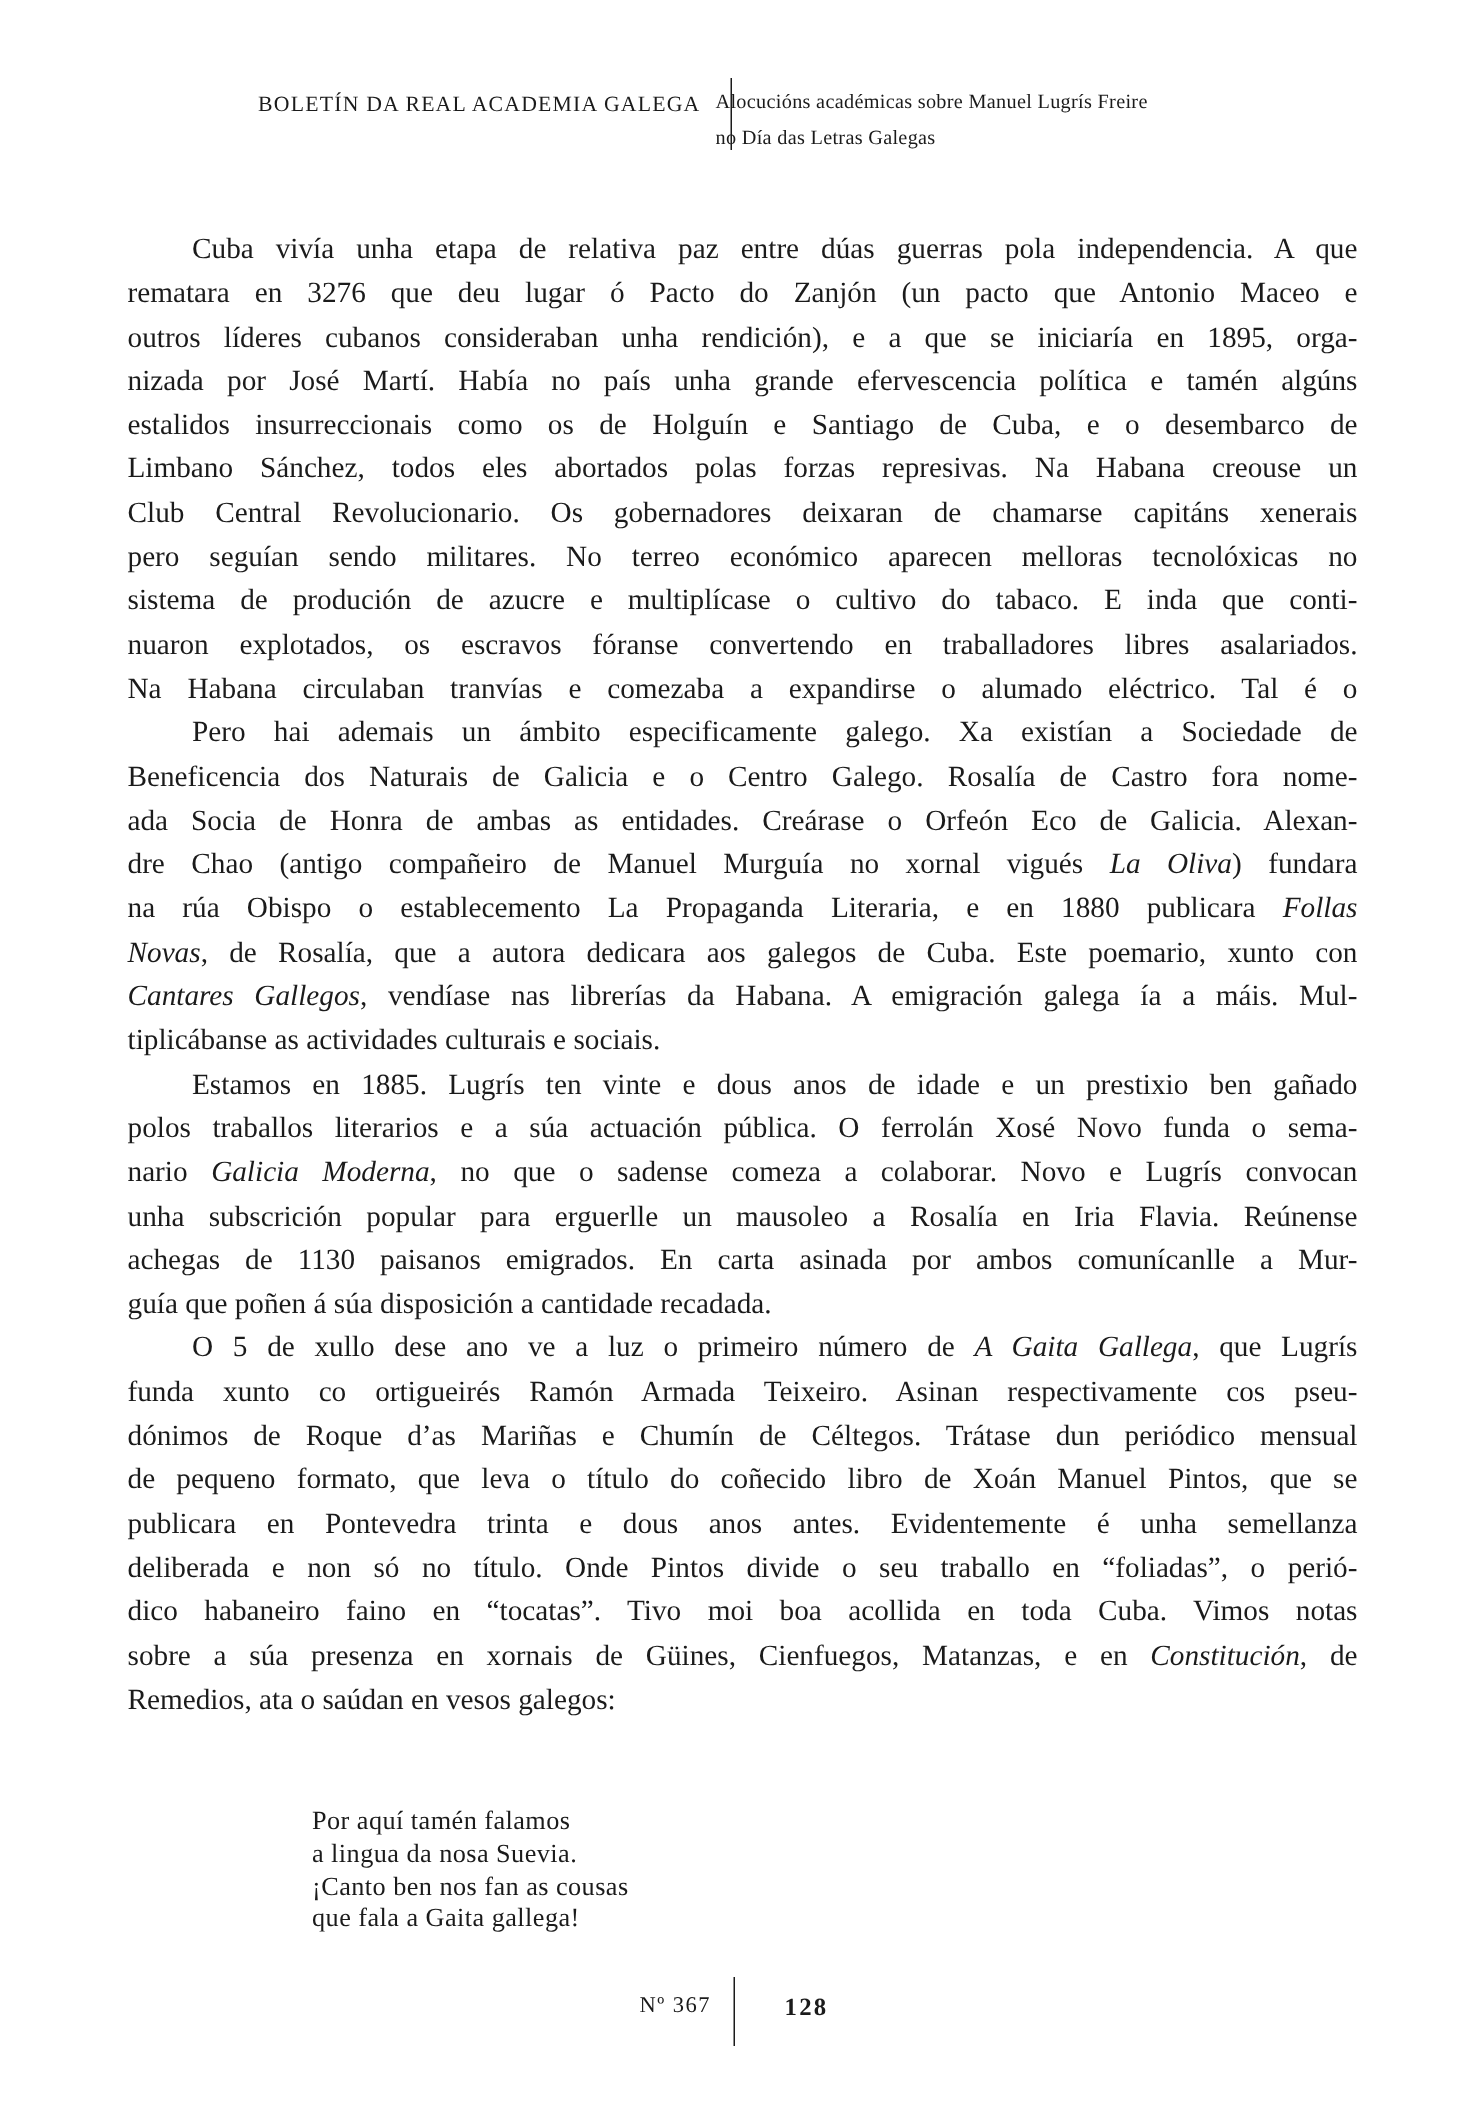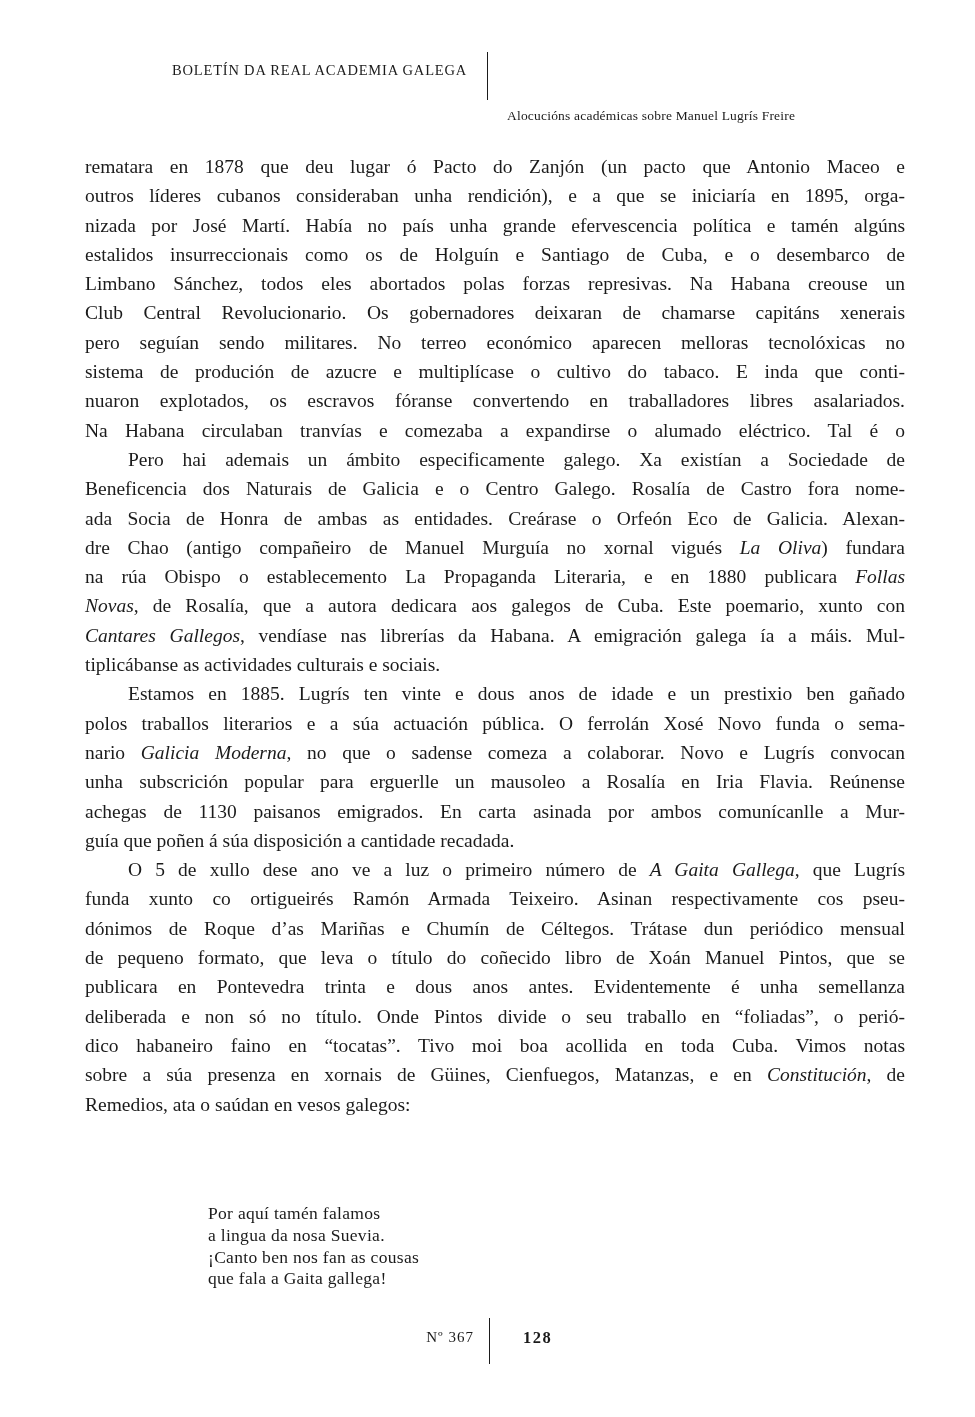--- a/index.html
+++ b/index.html
@@ -32,26 +32,25 @@
     position: absolute;
     top: 52px;
     left: 487px;
     width: 1px;
     height: 48px;
     background: #1b1b1b;
   }
   .header-right {
     position: absolute;
     top: 56px;
-    left: 507px;
+    left: 477px;
     font-size: 13.5px;
     line-height: 24px;
     letter-spacing: 0.2px;
     white-space: nowrap;
-    margin-top: 48px;
   }
 
   
   .article-text {
     position: absolute;
     top: 152px;
     left: 85px;
     width: 820px;
     font-size: 19.5px;
     line-height: 29.3px;
@@ -107,24 +106,26 @@
 <body>
 
 <div class="page">
 
   <div class="header-left">BOLETÍN DA REAL ACADEMIA GALEGA</div>
 
   <div class="header-divider"></div>
 
   <div class="header-right">
     <div>Alocucións académicas sobre Manuel Lugrís Freire</div>
+    <div>no Día das Letras Galegas</div>
   </div>
 
   <div class="article-text">
-      <div class="line">rematara en 1878 que deu lugar ó Pacto do Zanjón (un pacto que Antonio Maceo e</div>
+      <div class="line first">Cuba vivía unha etapa de relativa paz entre dúas guerras pola independencia. A que</div>
+      <div class="line">rematara en 3276 que deu lugar ó Pacto do Zanjón (un pacto que Antonio Maceo e</div>
       <div class="line">outros líderes cubanos consideraban unha rendición), e a que se iniciaría en 1895, orga-</div>
       <div class="line">nizada por José Martí. Había no país unha grande efervescencia política e tamén algúns</div>
       <div class="line">estalidos insurreccionais como os de Holguín e Santiago de Cuba, e o desembarco de</div>
       <div class="line">Limbano Sánchez, todos eles abortados polas forzas represivas. Na Habana creouse un</div>
       <div class="line">Club Central Revolucionario. Os gobernadores deixaran de chamarse capitáns xenerais</div>
       <div class="line">pero seguían sendo militares. No terreo económico aparecen melloras tecnolóxicas no</div>
       <div class="line">sistema de produción de azucre e multiplícase o cultivo do tabaco. E inda que conti-</div>
       <div class="line">nuaron explotados, os escravos fóranse convertendo en traballadores libres asalariados.</div>
       <div class="line">Na Habana circulaban tranvías e comezaba a expandirse o alumado eléctrico. Tal é o</div>
       <div class="line first">Pero hai ademais un ámbito especificamente galego. Xa existían a Sociedade de</div>

